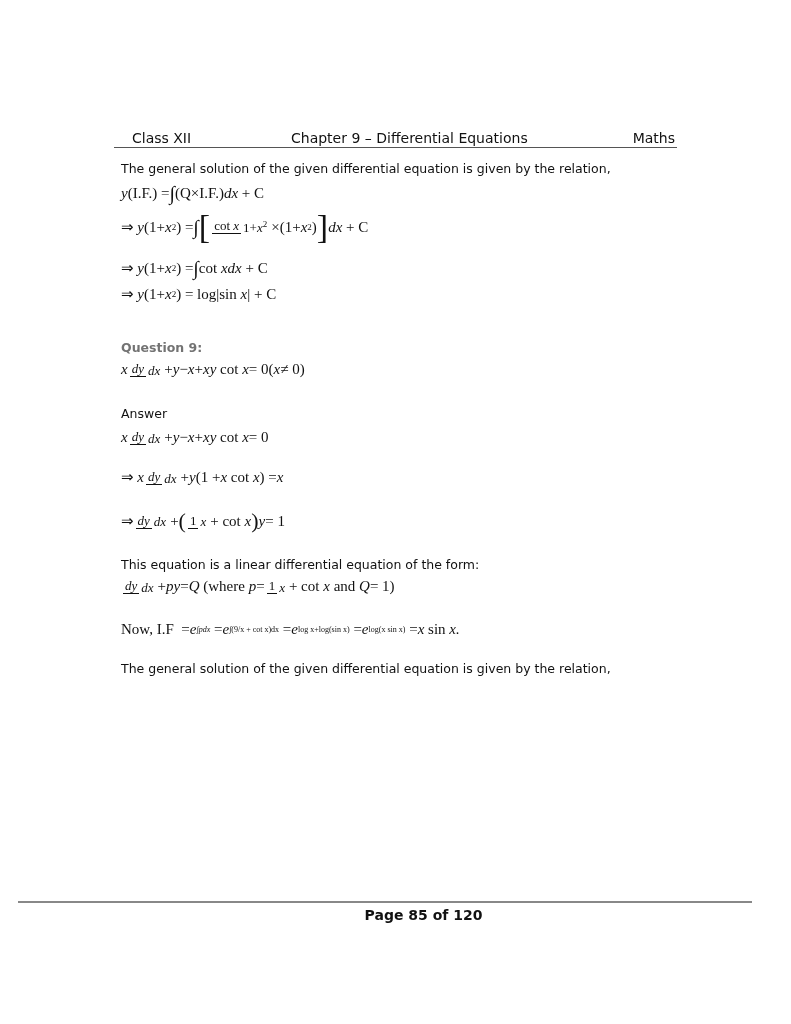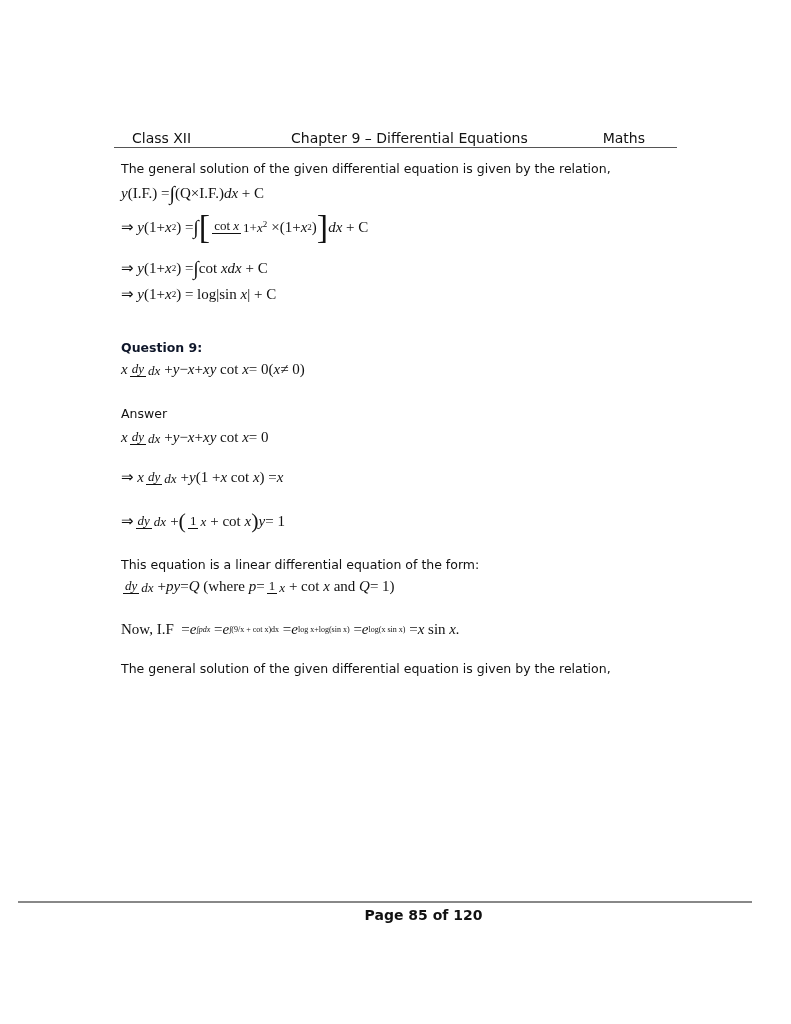--- a/index.html
+++ b/index.html
@@ -3,23 +3,23 @@
 <meta charset="utf-8">
 <style>
   html, body { margin: 0; padding: 0; background: #ffffff; }
   body { width: 791px; height: 1024px; position: relative; overflow: hidden;
          font-family: "DejaVu Sans", sans-serif; color: #111; }
   .hdr { position: absolute; top: 129px; left: 114px; width: 563px; height: 18px;
          font-size: 14px; border-bottom: 1.5px solid #555; }
   .hdr span { position: absolute; top: 1px; }
   .hdr .l { left: 18px; }
   .hdr .c { left: 177px; text-align: right; }
-  .hdr .r { right: 32px; }
+  .hdr .r { right: 2px; }
   .txt { position: absolute; left: 121px; font-size: 12.5px; white-space: nowrap; }
-  .q { color: #0f172a; font-weight: bold; }
+  .q { color: #737373; font-weight: bold; }
   .m { position: absolute; left: 121px; font-family: "Liberation Serif", serif;
        font-size: 15px; white-space: nowrap; display: flex; align-items: center; line-height: 1; }
   .i { font-style: italic; }
   .frac { display: inline-flex; flex-direction: row; align-items: center;
           vertical-align: middle; margin: 0 2px; }
   .frac .n { border-bottom: 1px solid #111; padding: 0 2px 1px; }
   .frac .d { padding: 1px 2px 0; }
   .sm { font-size: 13px; }
   sup { font-size: 9px; }
   .big { font-size: 22px; line-height: 1; }

